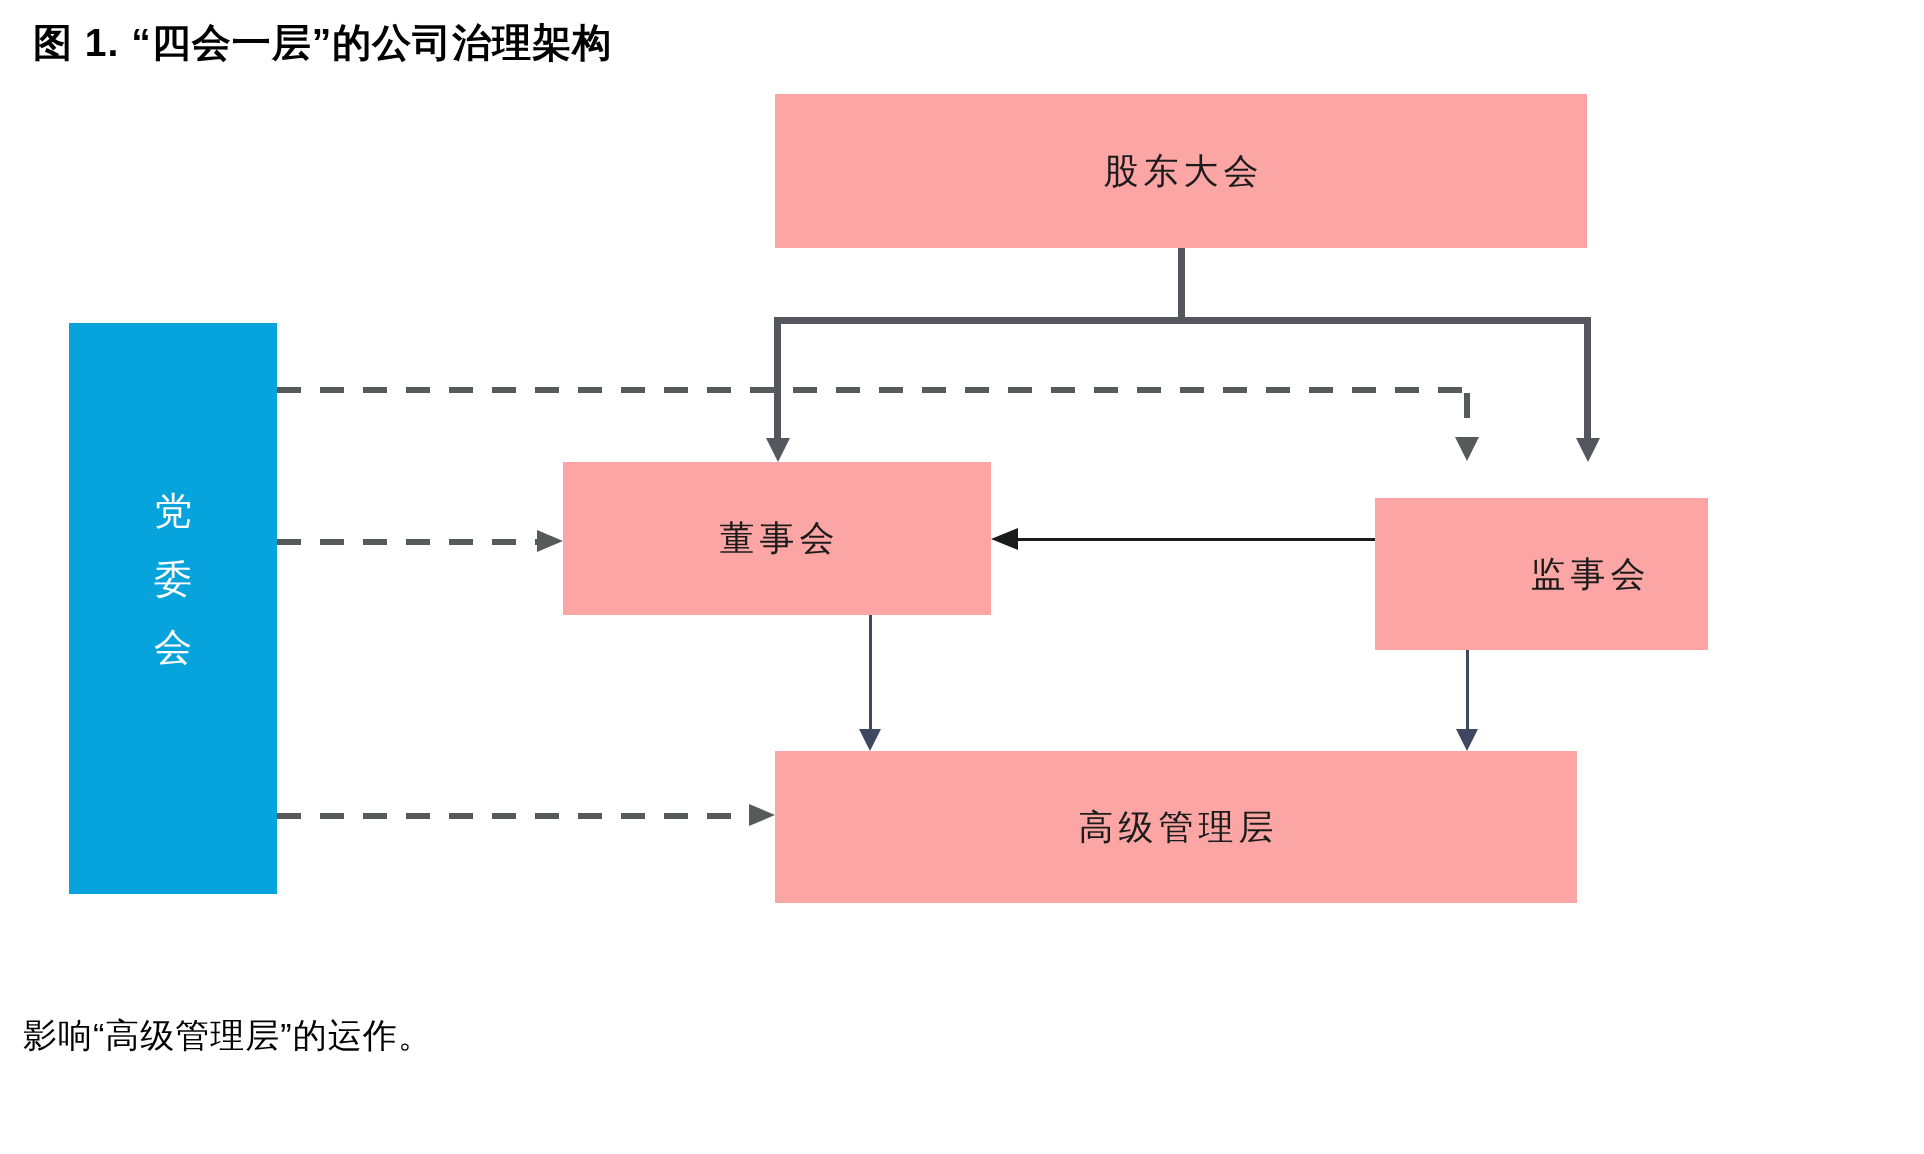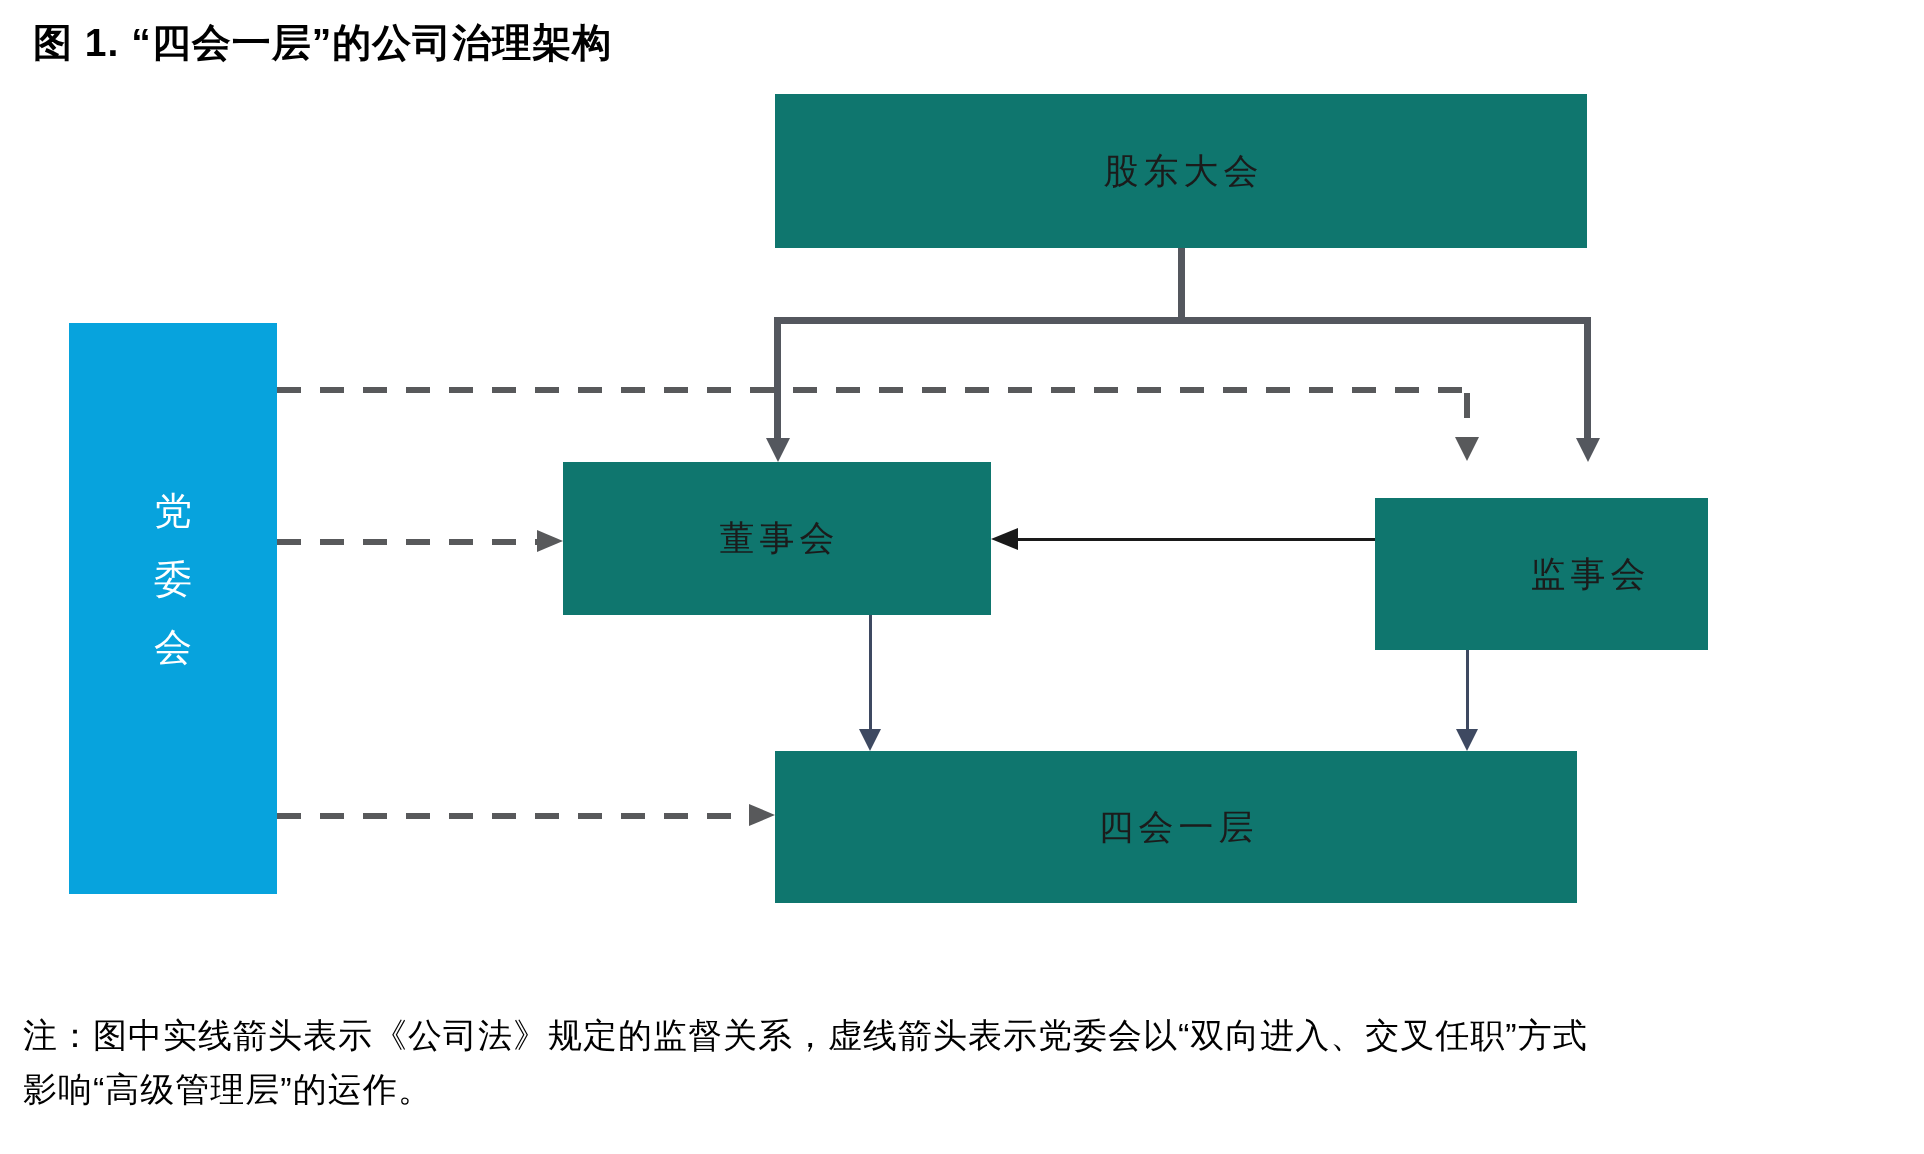--- a/index.html
+++ b/index.html
@@ -7,21 +7,21 @@
     position:relative;width:1708px;height:1154px;background:#ffffff;overflow:hidden;
     font-family:"Liberation Sans","DejaVu Sans",sans-serif;color:#111;
   }
   .abs{position:absolute;}
   
   .fig-title{left:33px;top:16px;font-size:39px;font-weight:bold;color:#000;letter-spacing:1px;white-space:nowrap;}
   .note{left:23px;top:1008px;font-size:34px;line-height:54px;color:#000;letter-spacing:1px;white-space:nowrap;}
   
   .box{display:flex;align-items:center;justify-content:center;
        font-size:35px;color:#1b1b1b;letter-spacing:5px;text-indent:5px;}
-  .box-light{background:#0f766e;}
+  .box-light{background:#fca5a5;}
   .box-shareholders{left:775px;top:94px;width:812px;height:154px;}
   .box-board{left:563px;top:462px;width:428px;height:153px;}
   .box-supervisory{left:1375px;top:462px;width:426px;height:152px;margin-top:36px;}
   .box-management{left:775px;top:751px;width:802px;height:152px;}
   .box-party{left:69px;top:323px;width:208px;height:571px;background:#07A3DD;
              display:flex;align-items:center;justify-content:center;padding-bottom:60px;box-sizing:border-box;}
   .party-label{width:44px;font-size:38px;line-height:68px;color:#ffffff;text-align:center;
                word-break:break-all;letter-spacing:0;text-indent:0;}
   
   .solid-gray{background:#54575E;}
@@ -94,21 +94,20 @@
 
   <div class="abs box box-light box-board">
     <span>董事会</span>
   </div>
 
   <div class="abs box box-light box-supervisory">
     <span>监事会</span>
   </div>
 
   <div class="abs box box-light box-management">
-    <span>四会一层</span>
+    <span>高级管理层</span>
   </div>
 
   <div class="abs note">
-    <div>注：图中实线箭头表示《公司法》规定的监督关系，虚线箭头表示党委会以“双向进入、交叉任职”方式</div>
     <div>影响“高级管理层”的运作。</div>
   </div>
 
 </div>
 
 </body></html>

